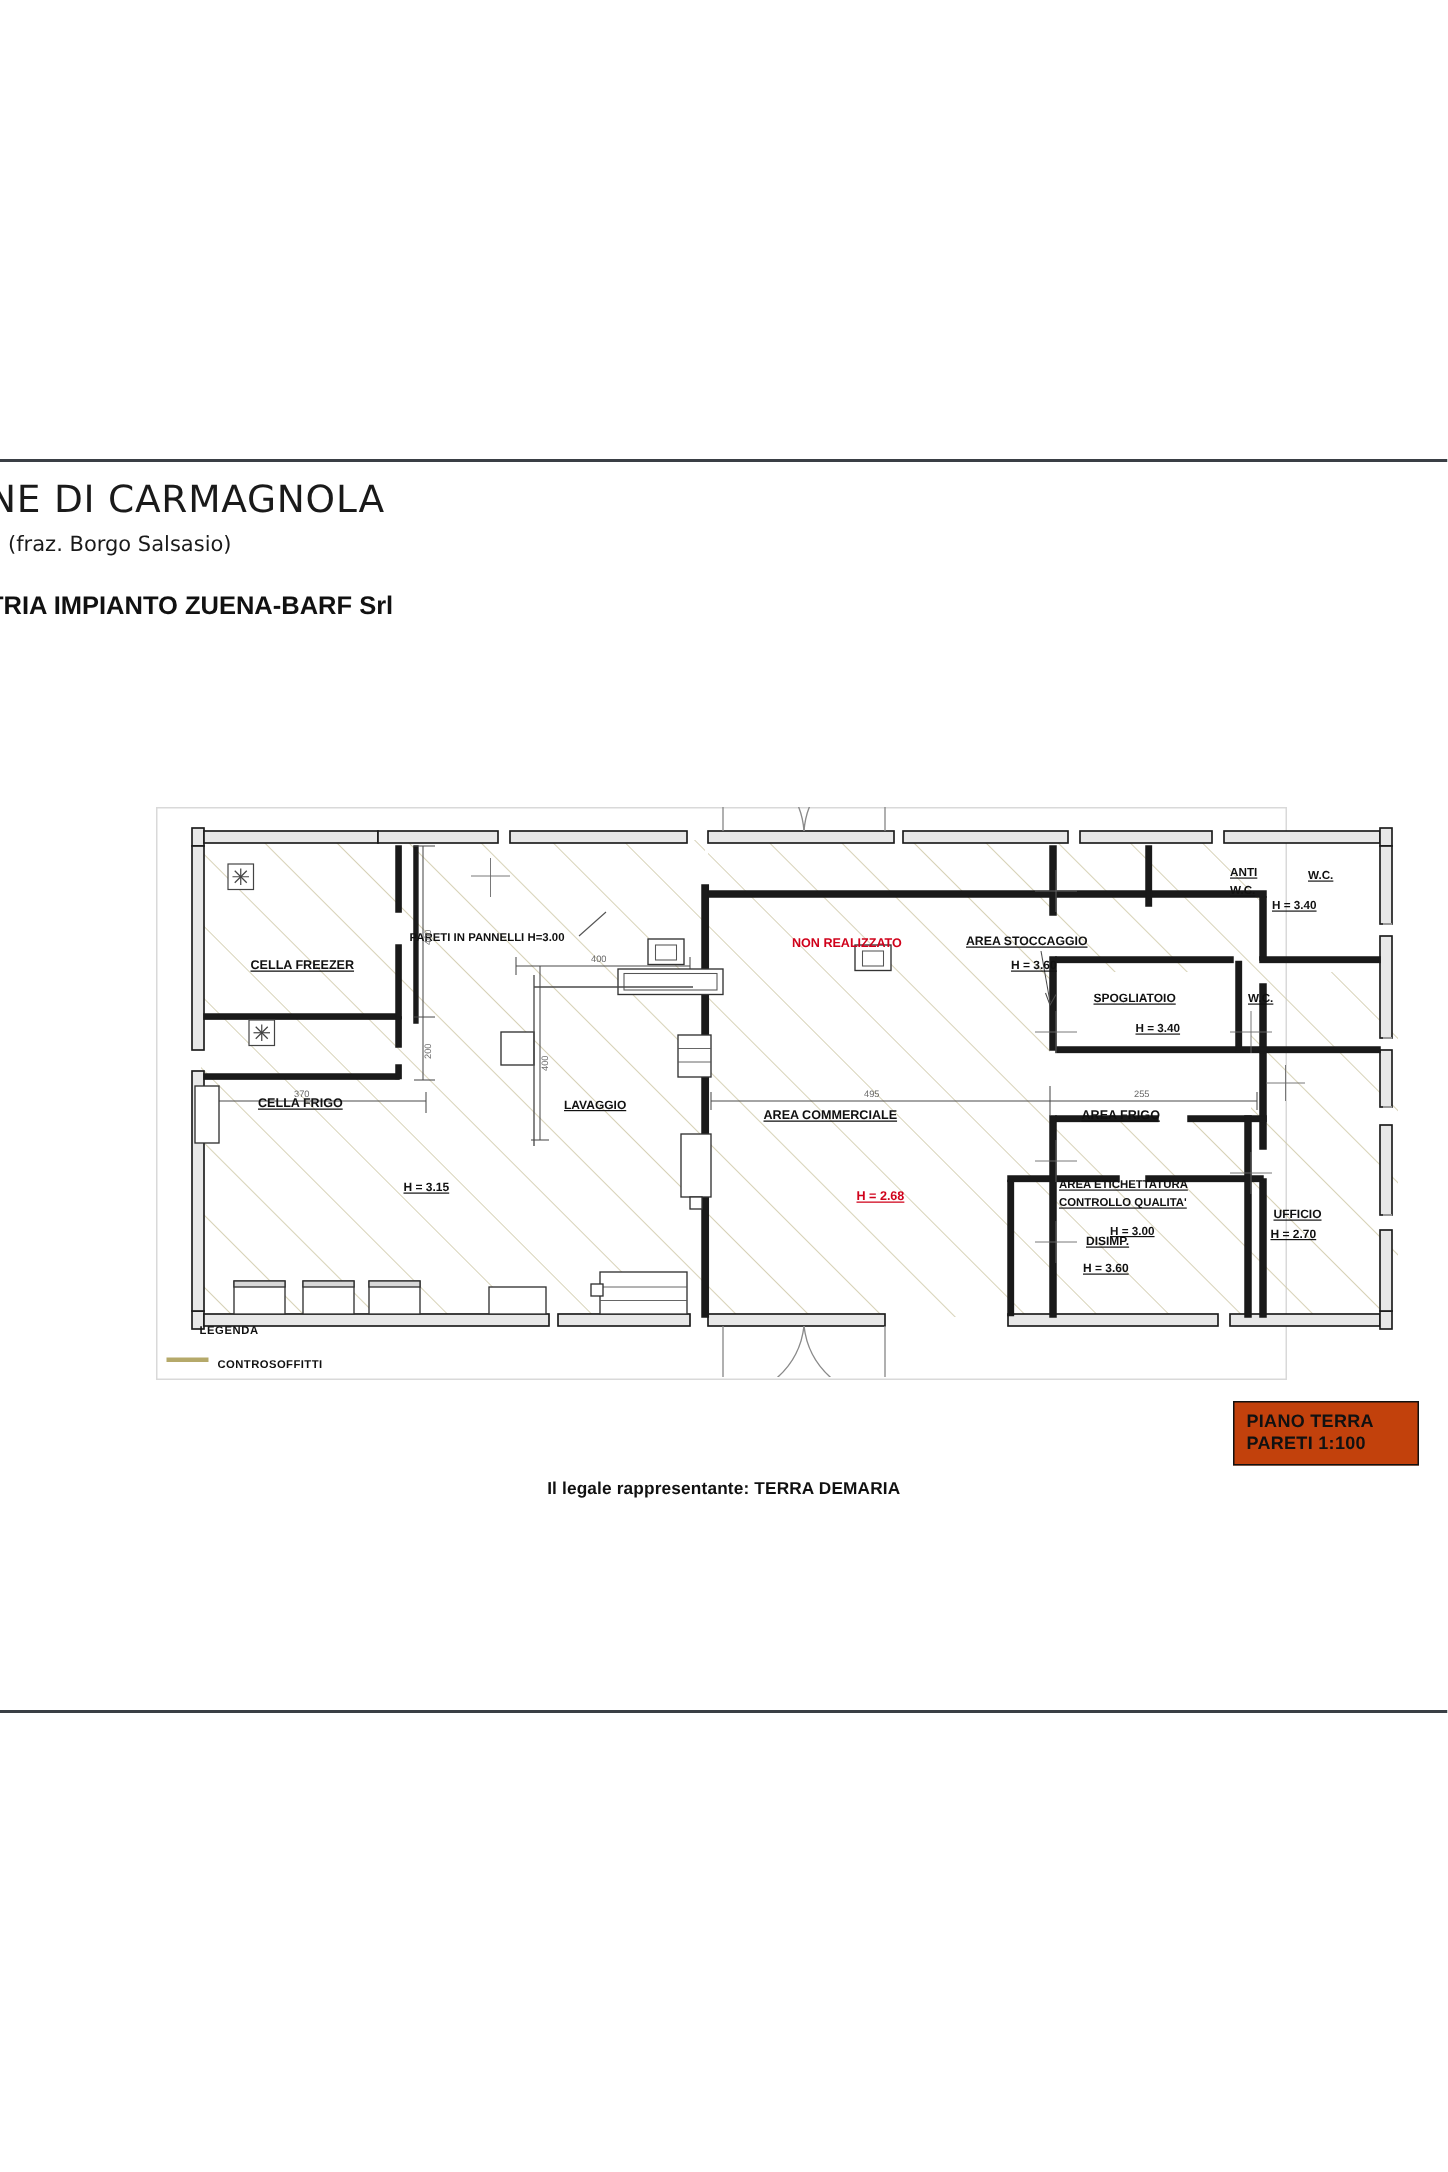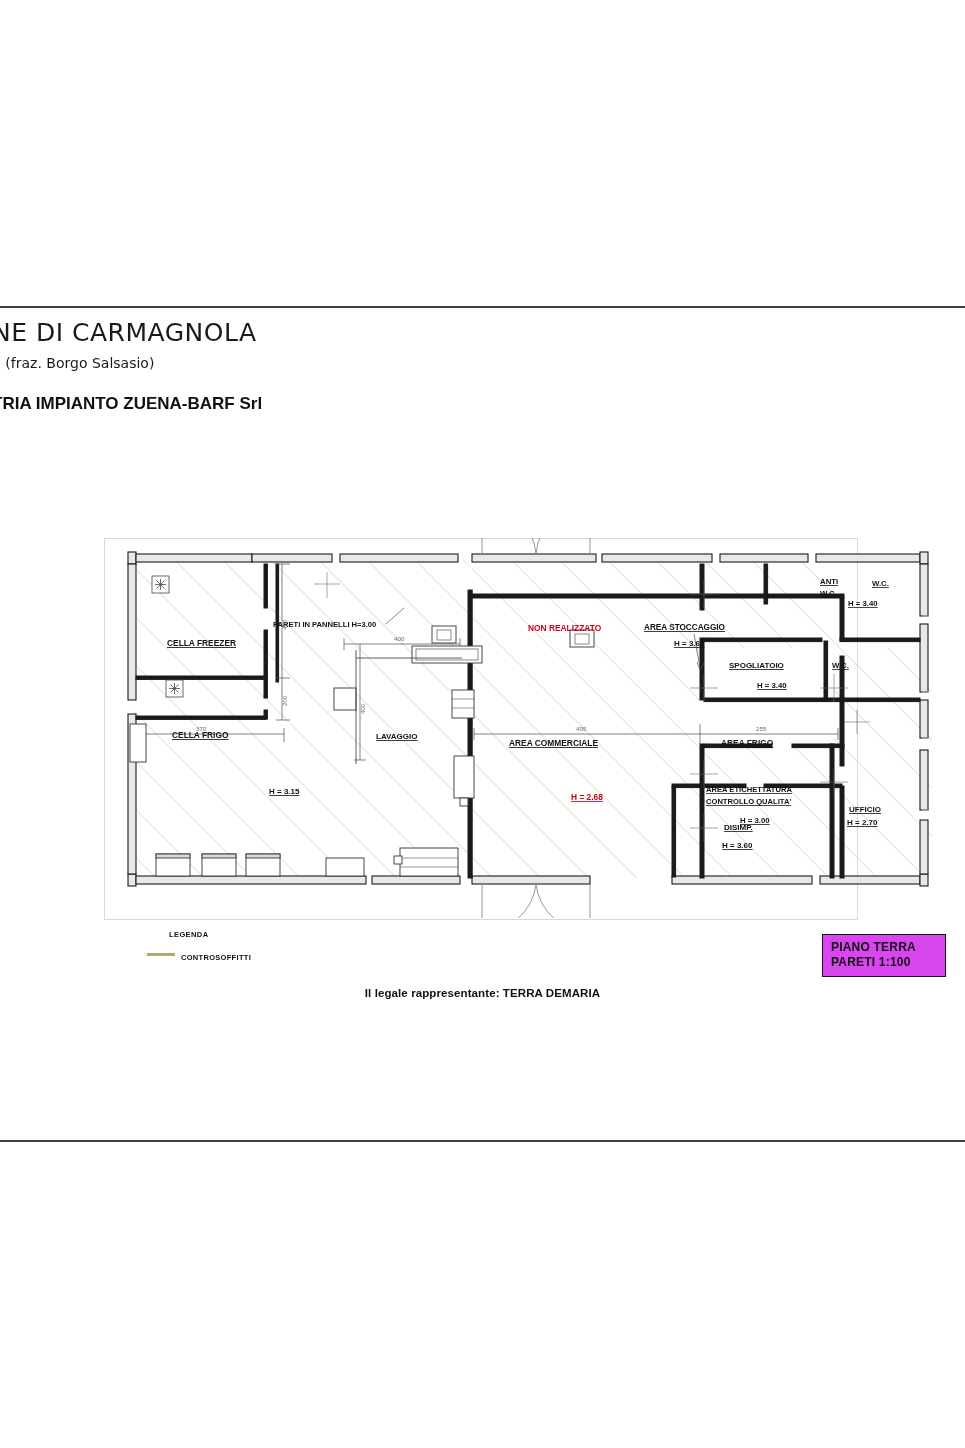--- a/index.html
+++ b/index.html
@@ -16,29 +16,29 @@
   .h-sub{font-family:"DejaVu Sans",sans-serif;font-size:14px;color:#1a1a1a;margin-left:-8px;margin-top:7px;line-height:17px;}
   .h-plant{font-family:"Liberation Sans",sans-serif;font-size:17px;font-weight:bold;color:#111;
            margin-left:-8px;margin-top:21px;line-height:21px;}
 
   
   #viewport{position:absolute;left:104px;top:538px;width:752px;height:380px;border:1px solid #d9d9d9;}
   #plan{position:absolute;left:104px;top:538px;width:845px;height:380px;}
   #plan svg{display:block;}
 
   
-  #legend{position:absolute;left:133px;top:930px;width:220px;margin-left:36px;}
+  #legend{position:absolute;left:133px;top:882px;width:220px;}
   .lg-title{font-size:7.5px;font-weight:bold;letter-spacing:.4px;color:#111;}
   .lg-row{display:flex;align-items:flex-start;margin-top:14px;}
   .lg-swatch{width:28px;height:3px;background:#b5a96a;margin-left:-22px;margin-right:6px;}
   .lg-label{font-size:7.5px;font-weight:bold;letter-spacing:.3px;color:#111;}
 
   
   #titleblock{position:absolute;left:822px;top:934px;width:110px;border:1.4px solid #111;
-              padding:5px 4px 6px 8px;background:#d946ef;}
+              padding:5px 4px 6px 8px;background:#c2410c;}
   #titleblock div{font-size:12px;font-weight:bold;line-height:15px;color:#111;letter-spacing:.2px;}
 
   
   #signature{position:absolute;left:0;top:987px;width:965px;text-align:center;
              font-size:11.5px;font-weight:bold;color:#111;letter-spacing:.1px;}
 </style>
 </head>
 <body>
 
 <div class="rule" id="rule-top"></div>

